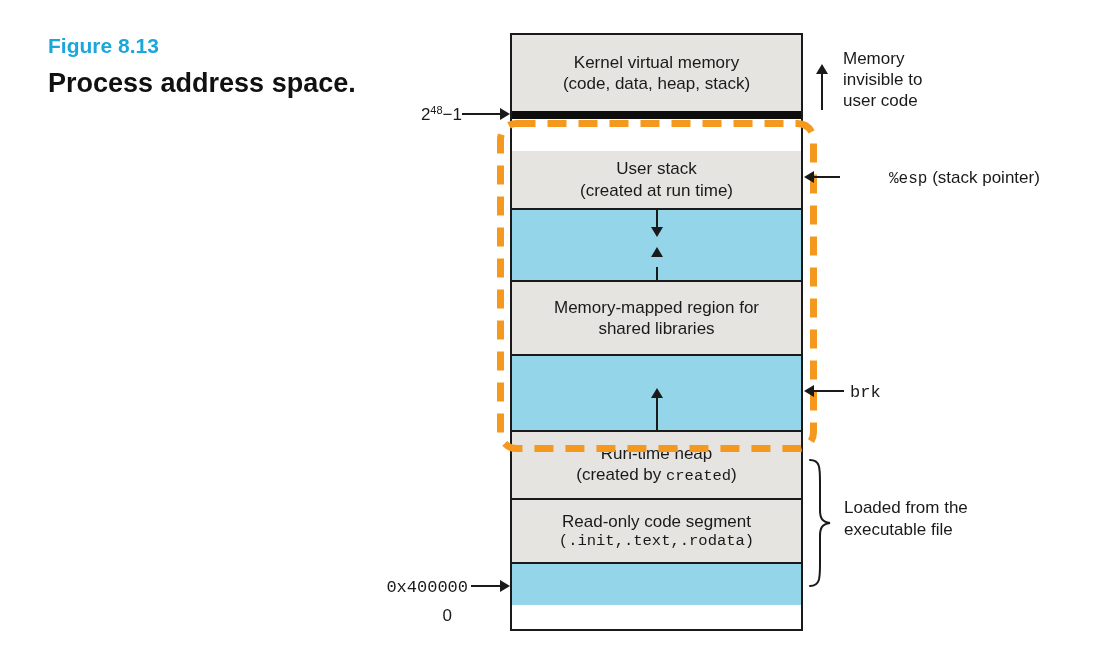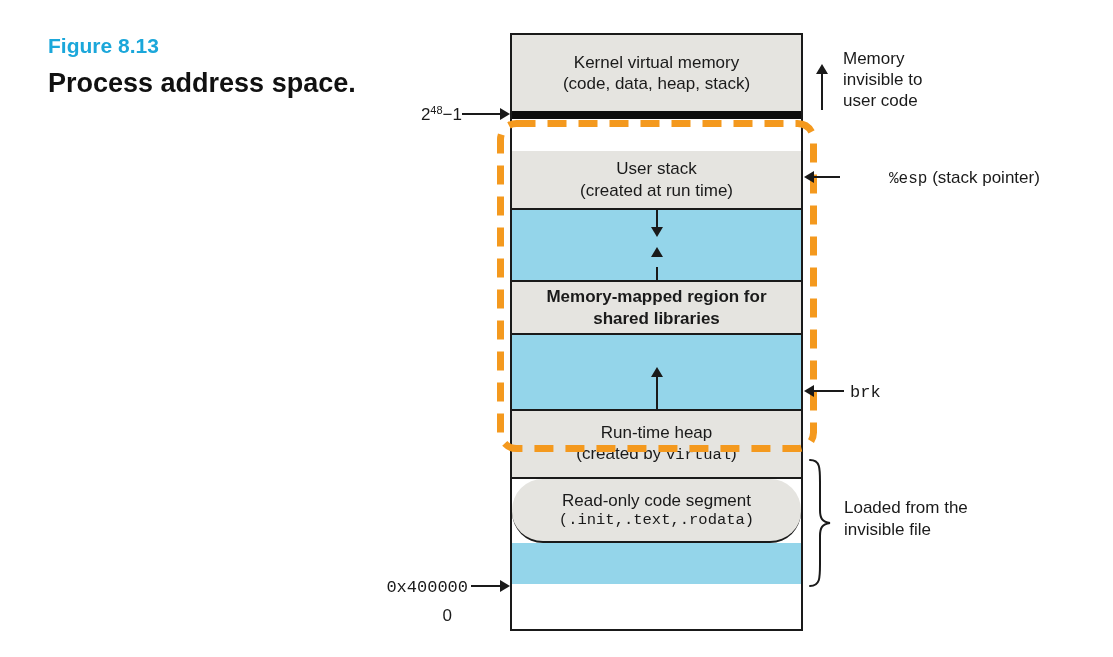--- a/index.html
+++ b/index.html
@@ -61,37 +61,37 @@
       <div>(created at run time)</div>
     </div>
 
     <div class="seg blue" style="height:72px;">
       <div class="vline" style="left:calc(50% - 1px);top:0;height:17px;"></div>
       <div class="tri-down" style="left:calc(50% - 6px);top:17px;"></div>
       <div class="tri-up" style="left:calc(50% - 6px);bottom:23px;"></div>
       <div class="vline" style="left:calc(50% - 1px);bottom:0;height:13px;"></div>
     </div>
 
-    <div class="seg gray" style="height:53px;font-weight:bold;">
+    <div class="seg gray" style="height:74px;">
       <div>Memory-mapped region for</div>
       <div>shared libraries</div>
     </div>
 
     <div class="seg blue" style="height:76px;">
       <div class="tri-up" style="left:calc(50% - 6px);bottom:32px;"></div>
       <div class="vline" style="left:calc(50% - 1px);bottom:0;height:32px;"></div>
     </div>
 
     <div class="seg gray" style="height:68px;">
       <div>Run-time heap</div>
-      <div><span>(created by </span><span class="mono">virtual</span><span>)</span></div>
+      <div><span>(created by </span><span class="mono">created</span><span>)</span></div>
     </div>
 
 
-    <div class="seg gray" style="height:64px;border-radius:31px;">
+    <div class="seg gray" style="height:64px;">
       <div>Read-only code segment</div>
       <div class="mono">(.init,.text,.rodata)</div>
     </div>
 
     <div class="seg blue noborder" style="height:41px;"></div>
   </div>
 
   <svg class="dashedrect" width="322" height="334">
     <rect x="4.5" y="4.5" width="313" height="325" rx="16" ry="16" fill="none" stroke="#f4991e" stroke-width="7" stroke-dasharray="19 12"></rect>
   </svg>
@@ -120,16 +120,16 @@
 
   <div class="tri-left" style="left:804px;top:385px;"></div>
   <div class="hline" style="left:813px;top:390px;width:31px;"></div>
   <div class="rlabel mono" style="left:850px;top:382px;">brk</div>
 
   <svg class="brace" width="26" height="130" viewBox="0 0 26 130">
     <path d="M4,2 C14,2 14,10 14,24 L14,52 C14,60 16,64 24,65 C16,66 14,70 14,78 L14,106 C14,120 14,128 4,128" fill="none" stroke="#1a1a1a" stroke-width="2" stroke-linecap="round"></path>
   </svg>
   <div class="rlabel" style="left:844px;top:497px;line-height:22px;">
     <div>Loaded from the</div>
-    <div>invisible file</div>
+    <div>executable file</div>
   </div>
 
 </div>
 
 </body></html>

